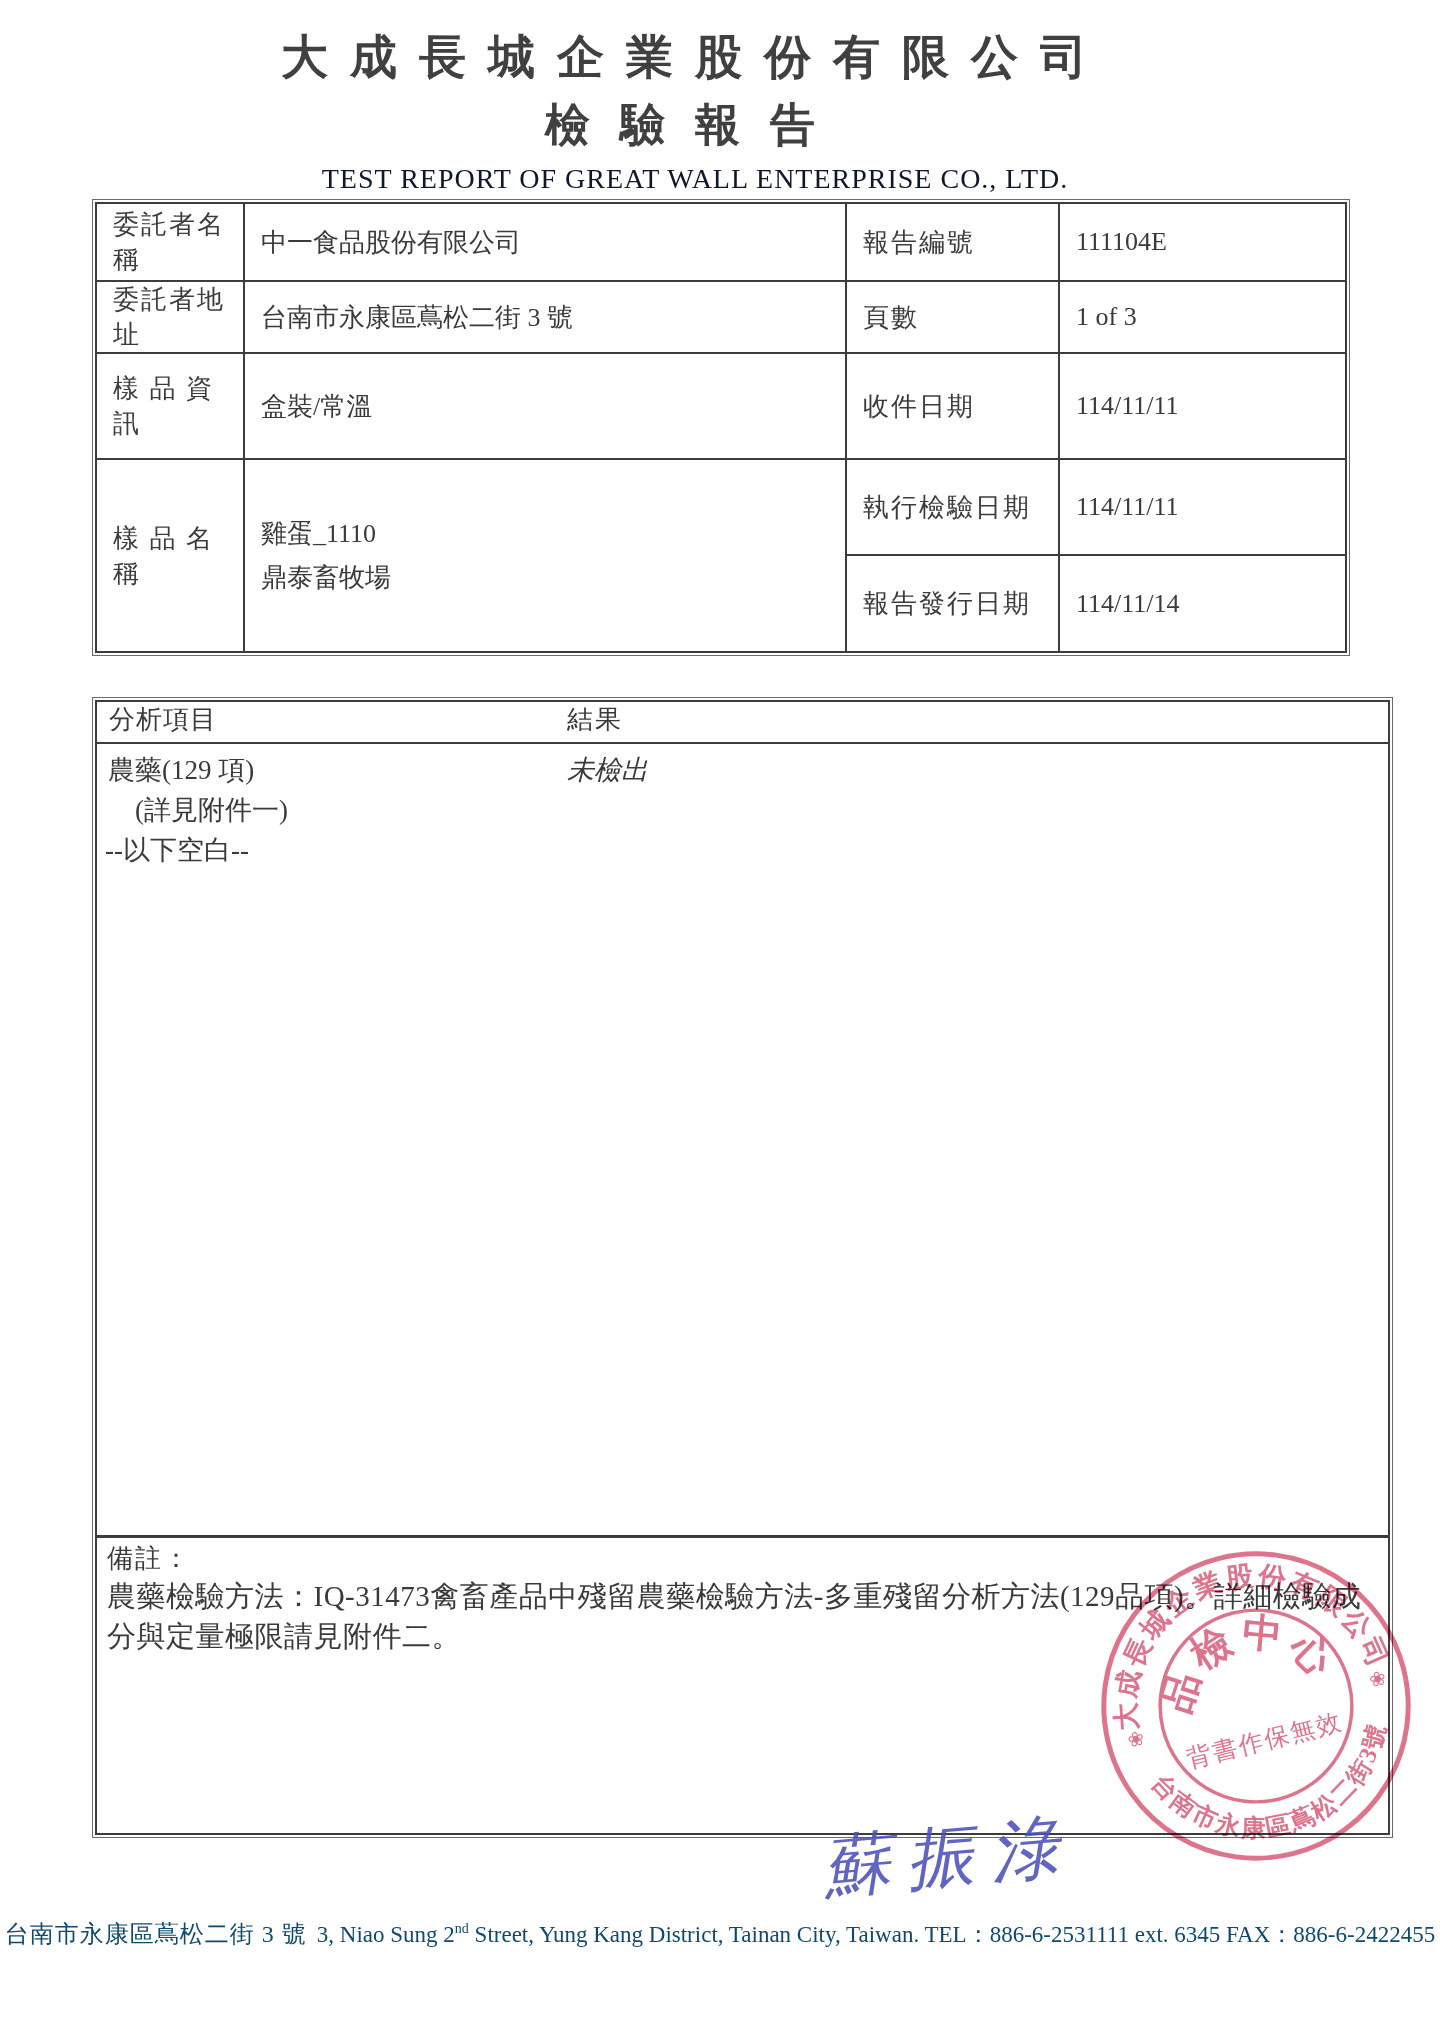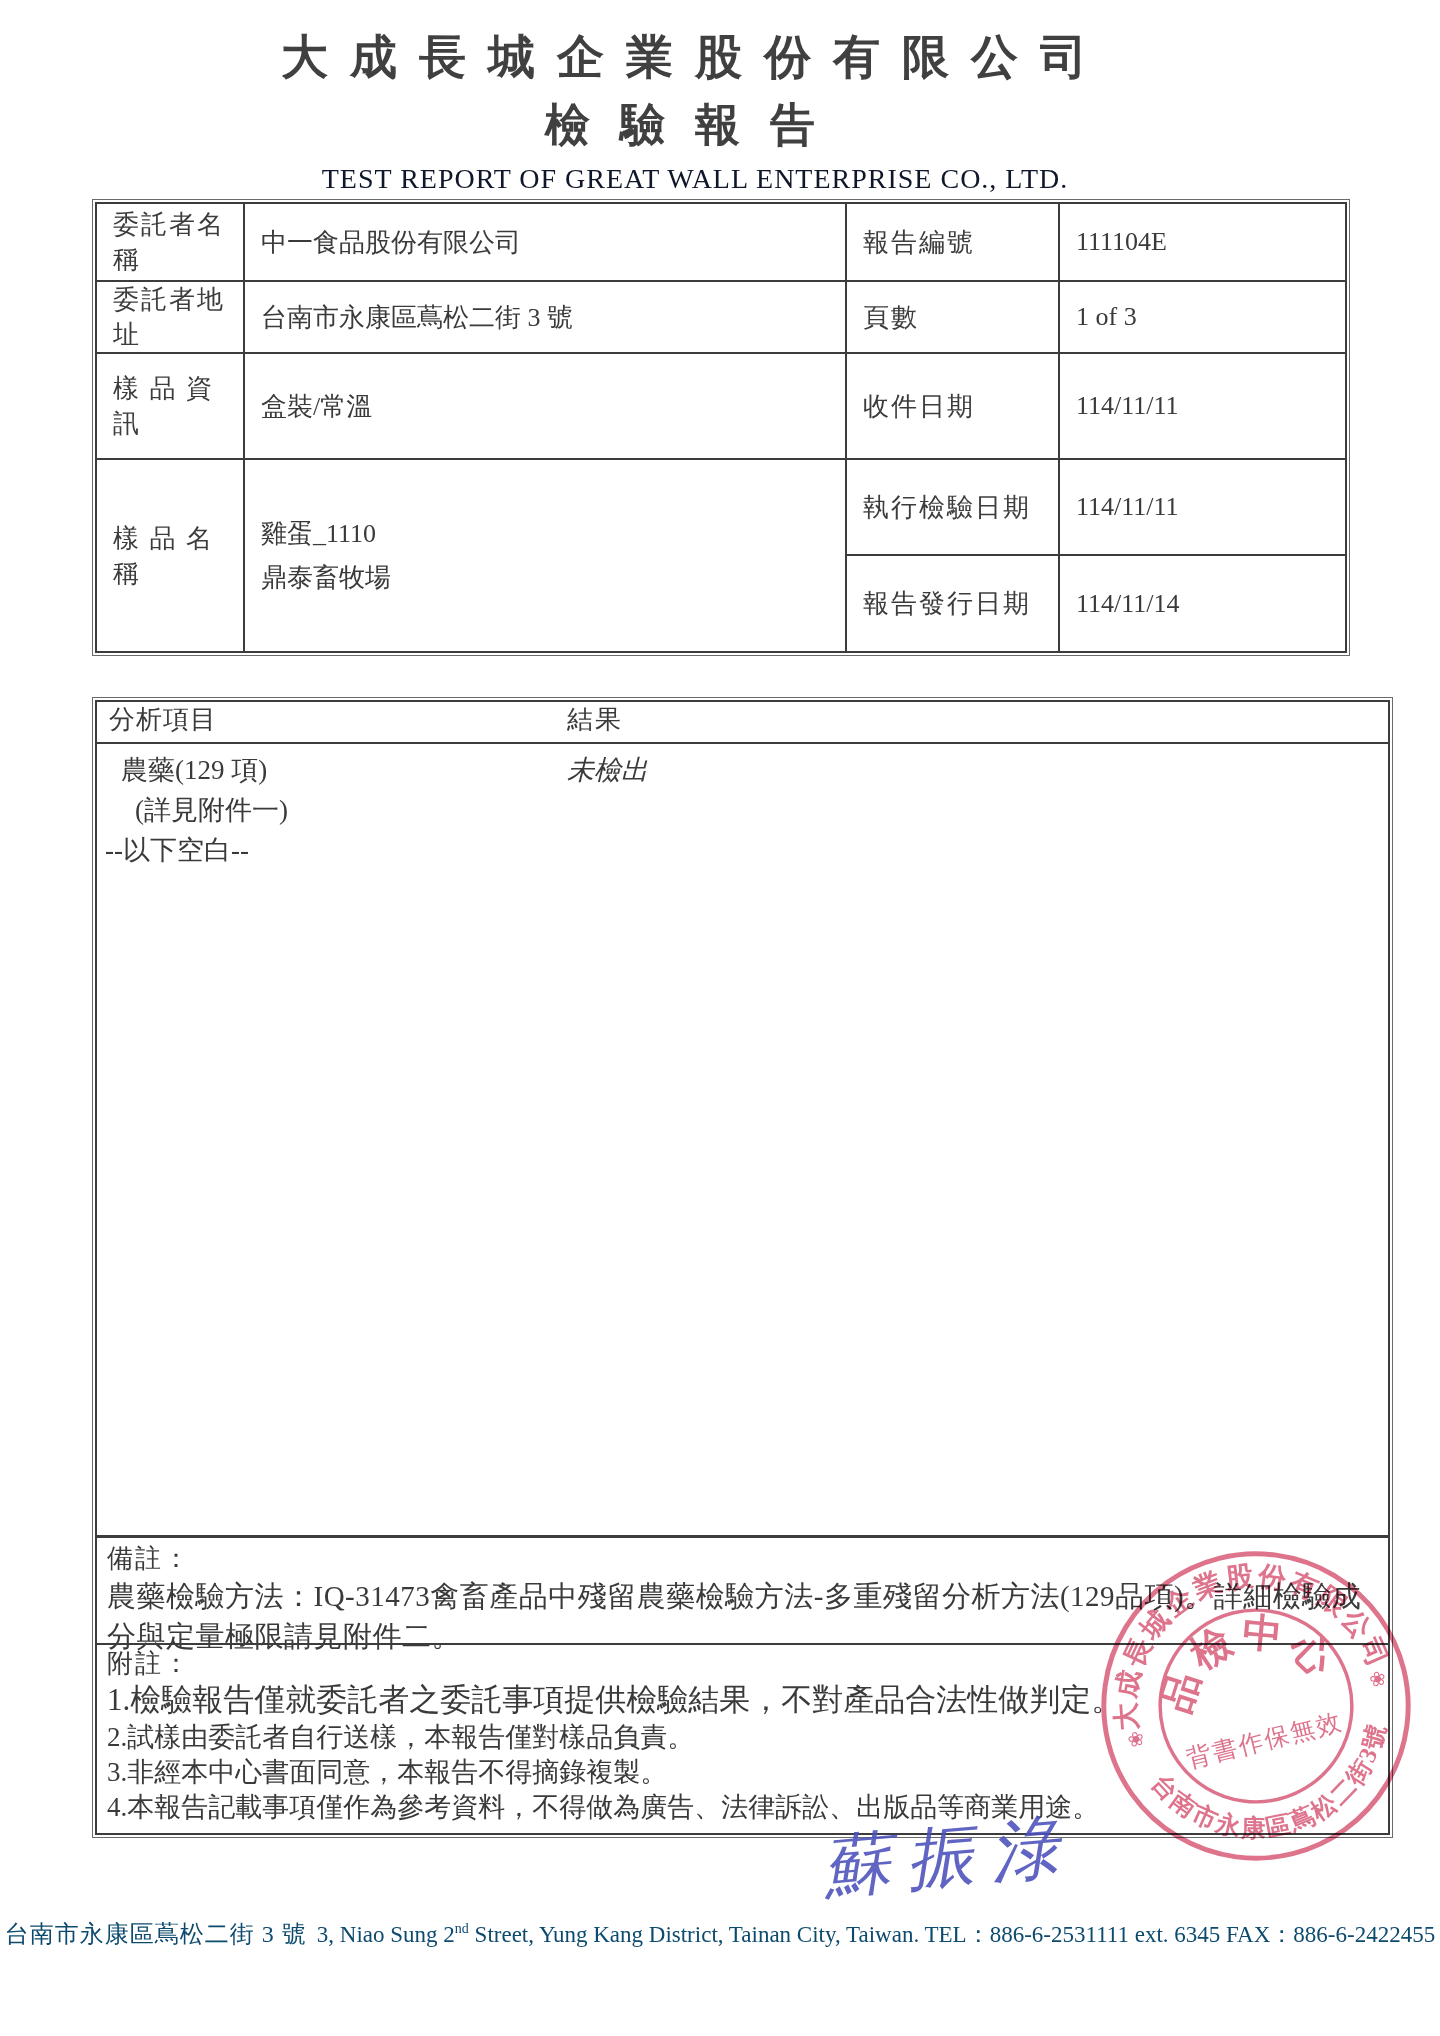--- a/index.html
+++ b/index.html
@@ -42,21 +42,21 @@
     display: flex; flex-direction: column;
   }
   .analysis-header {
     height: 42px; border-bottom: 2px solid #3c3c3c;
     position: relative; display: flex; align-items: flex-start;
     font-size: 26px;
   }
   .analysis-header .col-item { padding-left: 12px; letter-spacing: 1px; }
   .analysis-header .col-result { position: absolute; left: 470px; letter-spacing: 2px; }
   .analysis-body { height: 791px; position: relative; padding-top: 6px; font-size: 27px; }
-  .analysis-row { position: relative; line-height: 40px; padding-left: 13px; }
+  .analysis-row { position: relative; line-height: 40px; }
   .analysis-row .item { padding-left: 11px; }
   .analysis-row .result { position: absolute; left: 470px; top: 0; font-style: italic; }
   .item-note { padding-left: 38px; line-height: 40px; }
   .end-marker { padding-left: 8px; line-height: 40px; }
   .remarks-sec {
     height: 108px; border-top: 3px solid #3c3c3c;
     padding: 4px 12px 0 10px;
   }
   .remarks-title { font-size: 26px; letter-spacing: 2px; line-height: 34px; }
   .remarks-body  { font-size: 29px; line-height: 40px; letter-spacing: 0.5px; }
@@ -155,27 +155,20 @@
         <span class="item">農藥(129 項)</span>
         <span class="result">未檢出</span>
       </div>
       <div class="item-note">(詳見附件一)</div>
       <div class="end-marker">--以下空白--</div>
     </div>
     <div class="remarks-sec">
       <div class="remarks-title">備註：</div>
       <div class="remarks-body">農藥檢驗方法：IQ-31473禽畜產品中殘留農藥檢驗方法-多重殘留分析方法(129品項)。詳細檢驗成分與定量極限請見附件二。</div>
     </div>
-    <div class="notes-sec">
-      <div class="notes-title">附註：</div>
-      <div class="note-line first">1.檢驗報告僅就委託者之委託事項提供檢驗結果，不對產品合法性做判定。</div>
-      <div class="note-line">2.試樣由委託者自行送樣，本報告僅對樣品負責。</div>
-      <div class="note-line">3.非經本中心書面同意，本報告不得摘錄複製。</div>
-      <div class="note-line">4.本報告記載事項僅作為參考資料，不得做為廣告、法律訴訟、出版品等商業用途。</div>
-    </div>
   </div>
 
   <svg class="stamp" viewBox="0 0 340 340">
     <g transform="rotate(-14 170 170)" fill="#d85a78" stroke="none" font-family="&quot;Liberation Serif&quot;,&quot;DejaVu Serif&quot;,serif">
       <circle cx="170" cy="170" r="154" fill="none" stroke="#d85a78" stroke-width="5"></circle>
       <circle cx="170" cy="170" r="97" fill="none" stroke="#d85a78" stroke-width="3.5"></circle>
       <defs>
         <path id="arcTop" d="M 48,170 A 122,122 0 1 1 292,170"></path>
         <path id="arcBottom" d="M 38,170 A 132,132 0 0 0 302,170"></path>
         <path id="arcInner" d="M 102,178 A 68,68 0 1 1 238,178"></path>

